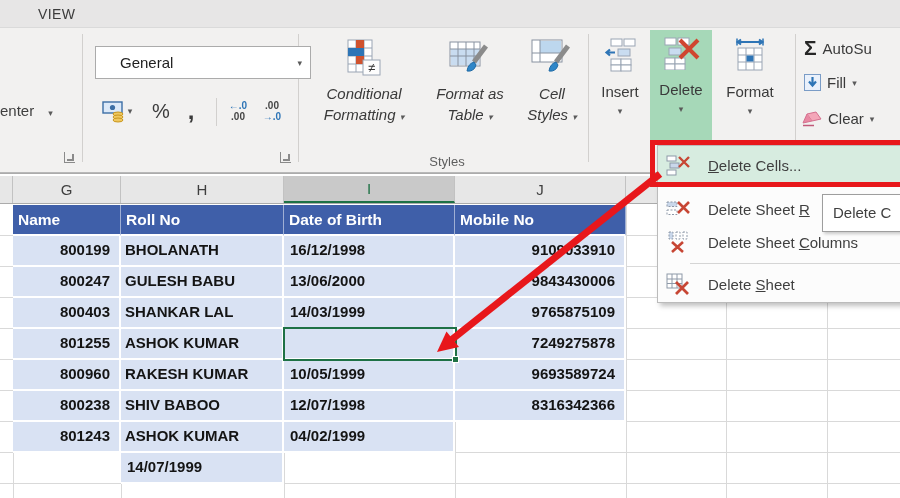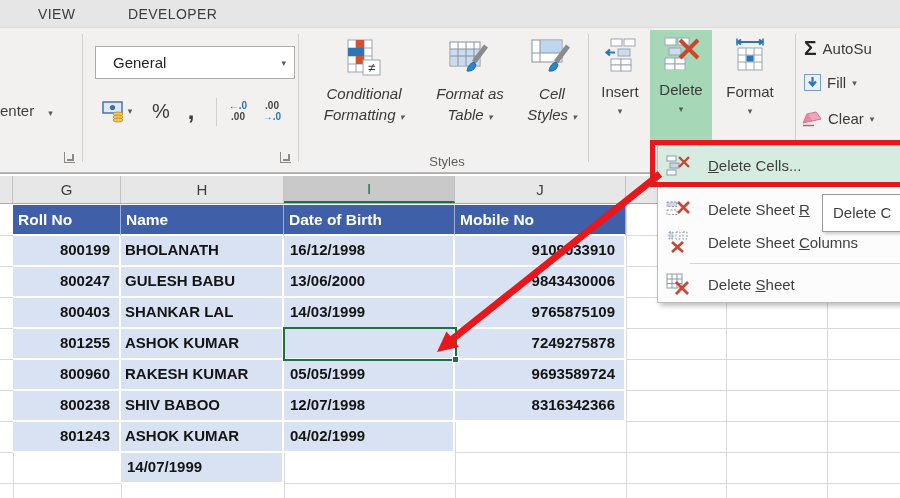--- a/index.html
+++ b/index.html
@@ -16,21 +16,21 @@
   .ribbon { position:absolute; left:0; top:28px; width:900px; height:145px; background:#F2F1F0; border-bottom:1px solid #B8B8B8; }
   .vdiv { position:absolute; top:6px; height:128px; width:1px; background:#D2D0CE; }
   .grouplabel { position:absolute; font-size:13px; color:#5E5E5E; text-align:center; }
   .launcher { position:absolute; width:11px; height:11px; border-left:1px solid #8A8A8A; border-bottom:1px solid #8A8A8A; }
   .launcher:after { content:""; position:absolute; right:1px; bottom:1px; width:5px; height:5px; border-right:2px solid #8A8A8A; border-bottom:2px solid #8A8A8A; }
   .dd { font-size:9px; color:#5A5A5A; }
 
   .align-partial { position:absolute; left:0; top:74px; font-size:15px; color:#3F3F3F; }
   .align-partial .dd { margin-left:14px; }
 
-  .combo { position:absolute; left:95px; top:18px; width:200px; height:33px; background:#fff; border:1px solid #ABABAB; font-size:15px; color:#1F1F1F; line-height:31px; padding-left:17px; }
+  .combo { position:absolute; left:95px; top:18px; width:216px; height:33px; background:#fff; border:1px solid #ABABAB; font-size:15px; color:#1F1F1F; line-height:31px; padding-left:24px; }
   .combo .dd { position:absolute; right:8px; top:1px; }
 
   .nbtn { position:absolute; top:64px; height:38px; display:flex; align-items:center; justify-content:center; color:#3B3B3B; }
   .dec-mini { display:flex; flex-direction:column; align-items:center; font-size:10px; font-weight:bold; color:#444; line-height:11px; }
   .dec-mini .arr { color:#2E75B6; }
 
   .bigbtn { position:absolute; top:8px; height:124px; text-align:center; font-size:15px; color:#3A3A3A; }
   .bigbtn .cap { line-height:21px;font-style:italic; }
   .smbtn { position:absolute; top:8px; height:124px; text-align:center; font-size:15px; color:#3A3A3A; }
   .smbtn .cap { margin-top:8px;text-align:center; }
@@ -84,21 +84,20 @@
   .redrect { position:absolute; left:650px; top:140px; width:256px; height:47px; border:5px solid #E8171B; z-index:7; }
   .arrow-svg { position:absolute; left:0; top:0; z-index:6; pointer-events:none; }
 </style>
 </head>
 <body>
 
 <div class="screen">
 
   <div class="tabbar">
     <span class="tab tab-view">VIEW</span>
-    <span class="tab tab-dev">DEVELOPER</span>
   </div>
 
   <div class="ribbon">
     <div class="vdiv" style="left:82px"></div>
     <div class="vdiv" style="left:298px"></div>
     <div class="vdiv" style="left:588px"></div>
     <div class="vdiv" style="left:795px"></div>
 
     <div class="align-partial">
       <span>enter</span><span class="dd">▾</span>
@@ -262,22 +261,22 @@
       <div class="ch" style="width:163px">H</div>
       <div class="ch sel" style="width:171px">I</div>
       <div class="ch" style="width:171px">J</div>
       <div class="ch" style="width:100px"></div>
       <div class="ch" style="width:101px"></div>
       <div class="ch" style="width:73px; border-right:none;"></div>
     </div>
     <div class="body"></div>
 
     <div class="xl-table">
+      <div class="th">Name</div>
       <div class="th">Roll No</div>
-      <div class="th">Name</div>
       <div class="th">Date of Birth</div>
       <div class="th">Mobile No</div>
 
       <div class="td num">800199</div>
       <div class="td txt">BHOLANATH</div>
       <div class="td date">16/12/1998</div>
       <div class="td num">9109033910</div>
 
       <div class="td num">800247</div>
       <div class="td txt">GULESH BABU</div>
@@ -289,21 +288,21 @@
       <div class="td date">14/03/1999</div>
       <div class="td num">9765875109</div>
 
       <div class="td num">801255</div>
       <div class="td txt">ASHOK KUMAR</div>
       <div class="td date"></div>
       <div class="td num">7249275878</div>
 
       <div class="td num">800960</div>
       <div class="td txt">RAKESH KUMAR</div>
-      <div class="td date">05/05/1999</div>
+      <div class="td date">10/05/1999</div>
       <div class="td num">9693589724</div>
 
       <div class="td num">800238</div>
       <div class="td txt">SHIV BABOO</div>
       <div class="td date">12/07/1998</div>
       <div class="td num">8316342366</div>
 
       <div class="td num">801243</div>
       <div class="td txt">ASHOK KUMAR</div>
       <div class="td date">04/02/1999</div>

